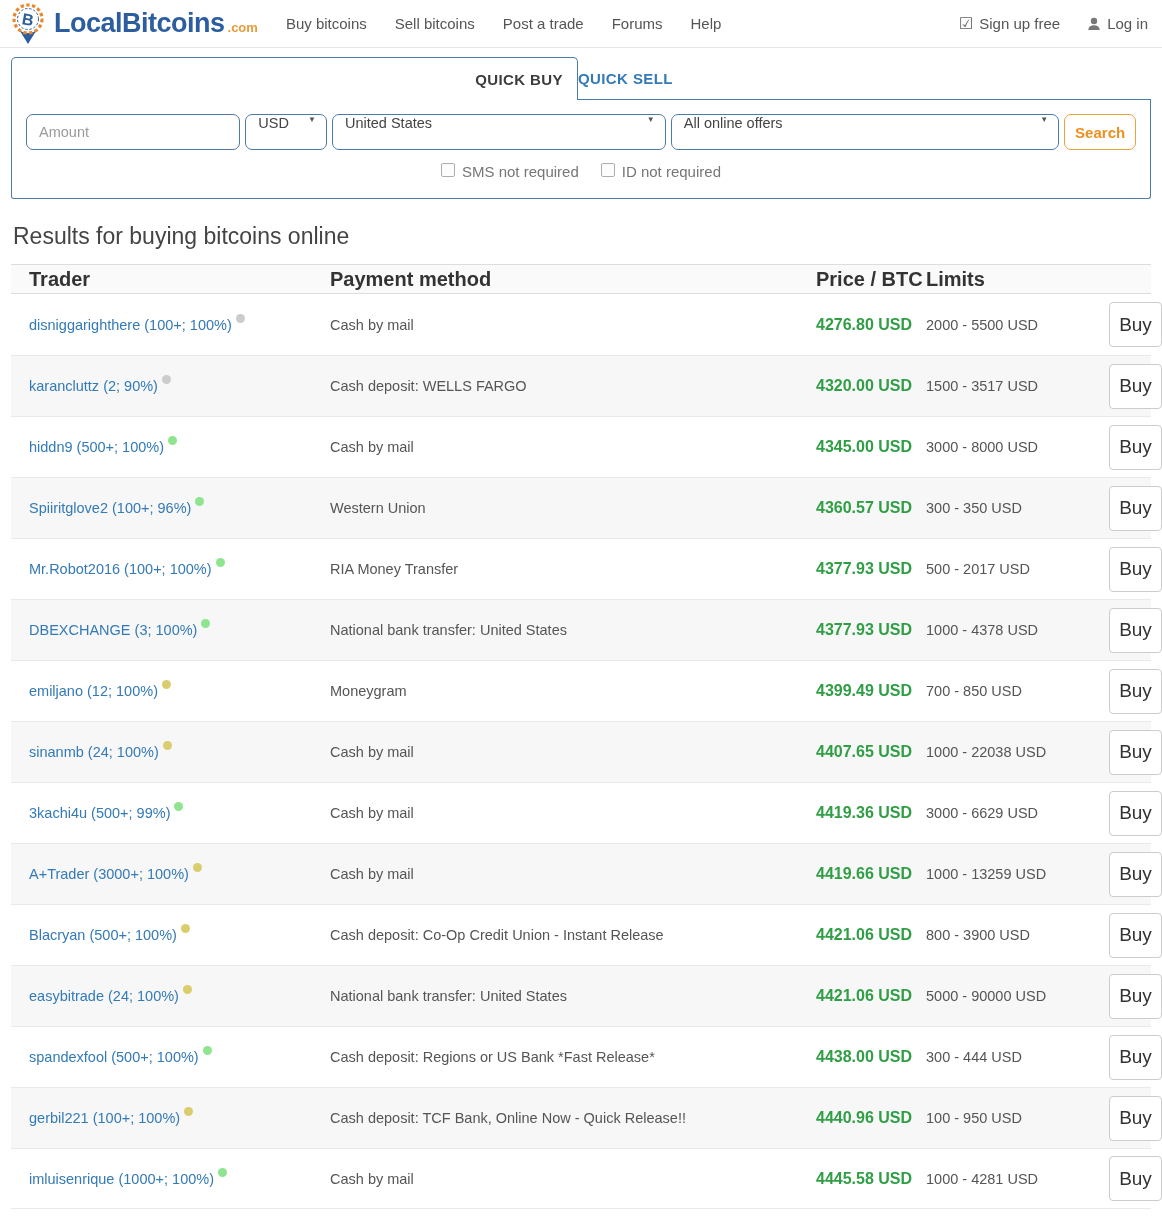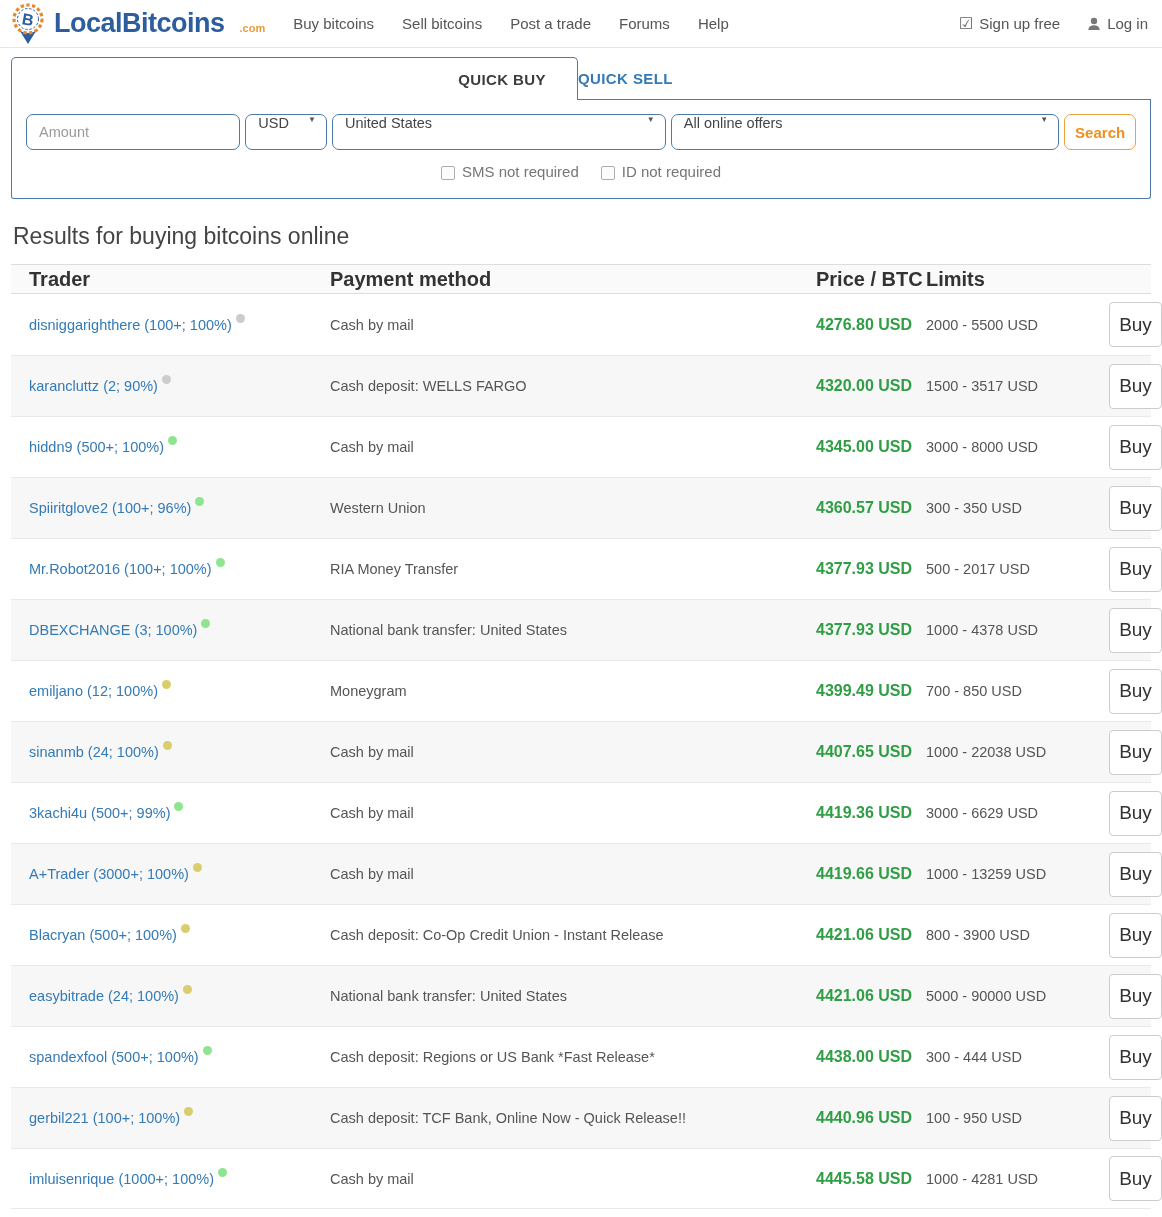--- a/index.html
+++ b/index.html
@@ -19,37 +19,37 @@
     padding: 0 14px 0 8px;
     border-bottom: 1px solid #e7e7e7;
     background: #fff;
   }
   .brand { display: flex; align-items: center; cursor: pointer; }
   .brand-text { margin-left: 6px; display: flex; align-items: baseline; }
   .brand-name {
     font-size: 27px; font-weight: bold; letter-spacing: -0.5px;
     color: var(--brand-blue);
   }
-  .brand-tld { font-size: 11px; font-weight: bold; color: var(--brand-orange); margin-left: 15px; }
+  .brand-tld { font-size: 13px; font-weight: bold; color: var(--brand-orange); margin-left: 3px; }
   .main-nav { display: flex; gap: 28px; margin-left: 28px; }
   .main-nav a { color: #555; font-size: 15px; padding: 6px 0; cursor: pointer; }
   .topbar-right { margin-left: auto; display: flex; align-items: center; gap: 27px; }
   .topbar-right a { color: #555; font-size: 15px; display: flex; align-items: center; gap: 6px; cursor: pointer; }
   .check-glyph { font-size: 16px; color: #666; line-height: 1; }
 
   
   .quick-panel { margin: 9px 11px 0 11px; }
   .tab-strip { display: flex; height: 43px; }
   .tab-active-seg {
     width: 567px;
     border: 1px solid var(--panel-border);
     border-bottom: none;
     border-radius: 5px 5px 0 0;
     display: flex; align-items: center; justify-content: flex-end;
-    padding-right: 31px;
+    padding-right: 14px;
     cursor: pointer;
   }
   .tab-active-seg span { font-size: 15px; font-weight: bold; color: #3c3c3c; letter-spacing: 0.4px; }
   .tab-rest {
     flex: 1;
     border-bottom: 1px solid var(--panel-border);
     display: flex; align-items: center;
   }
   .tab-rest a {
     font-size: 15px; font-weight: bold; letter-spacing: 0.4px;
@@ -94,21 +94,21 @@
     color: var(--search-orange);
     font-size: 15px; font-weight: bold;
     font-family: "Liberation Sans", sans-serif;
     cursor: pointer;
   }
   .check-row {
     margin-top: 13px;
     display: flex; justify-content: center; gap: 22px;
   }
   .check-row label {
-    display: flex; align-items: flex-end; gap: 7px;
+    display: flex; align-items: flex-start; gap: 7px;
     font-size: 15px; color: #767676; cursor: pointer;
   }
   .cbox {
     width: 14px; height: 14px;
     border: 1px solid #adadad; border-radius: 2px;
     background: #fcfcfc; display: inline-block;
   }
 
   
   .results-title {

